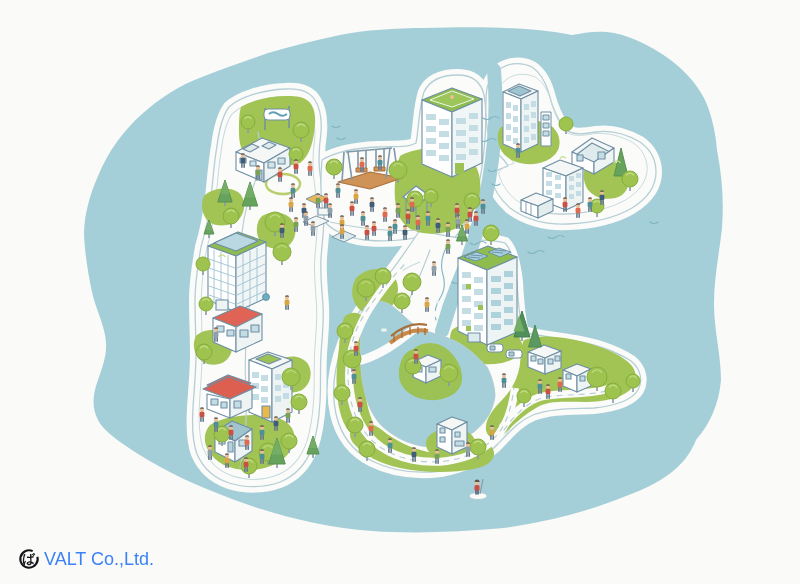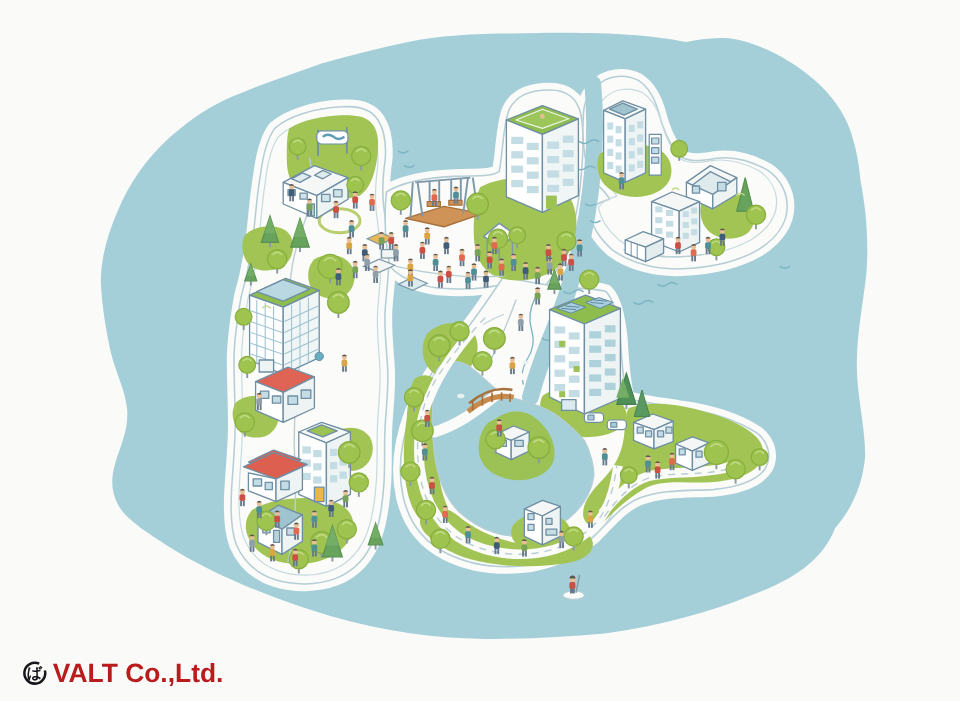--- a/index.html
+++ b/index.html
@@ -1,18 +1,18 @@
 <!DOCTYPE html>
 <html><head>
 <meta charset="utf-8">
 <style>
 html,body{margin:0;padding:0;background:#fafaf8;width:800px;height:584px;overflow:hidden;}
 svg{display:block;}
 .logo{position:absolute;left:18px;top:548px;display:flex;align-items:center;font-family:"Liberation Sans",sans-serif;}
-.logotext{font-weight:bold;font-size:22px;color:#b91c1c;letter-spacing:0px;margin-left:4px;}
+.logotext{font-weight:normal;font-size:18px;color:#3b82f6;letter-spacing:0px;margin-left:4px;}
 </style>
 </head>
 <body>
 <svg width="800" height="584" viewBox="0 0 800 584">
 
 <rect x="0" y="0" width="800" height="584" fill="#fafaf8"></rect>
 
 <path fill="#a5cfd8" d="M340,35 C365,30 395,28 425,28 C490,26 537,28 572,35 C584,33 598,30 614,33 C634,37 658,49 678,66 C692,78 704,94 709,110 C713,122 716,136 717,150 C722,176 724,200 722,228 C719,255 714,278 714,304 C714,330 721,355 721,380 C719,404 710,424 696,440 C686,466 662,483 626,496 C592,510 552,521 504,528 C458,532 414,534 372,531 C330,528 286,518 246,504 C212,492 178,478 148,460 C122,444 104,432 98,420 C93,410 92,400 96,386 C101,370 107,358 106,342 C105,326 96,310 92,292 C88,273 85,255 84,235 C84,215 90,194 98,176 C108,152 122,132 142,114 C160,98 178,86 202,77 C224,68 246,61 268,53 C292,46 316,40 340,35 Z"></path>
 
 <g fill="none" stroke="#fbfbf9" stroke-width="12" stroke-linejoin="round">

